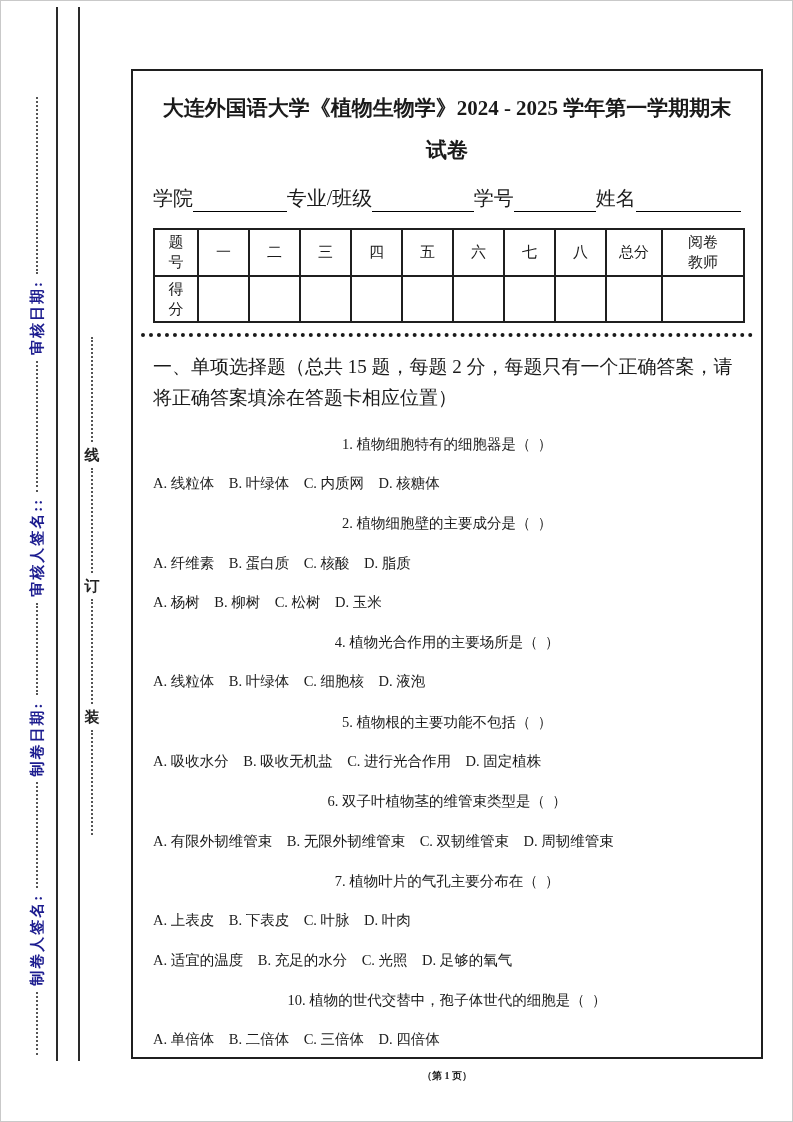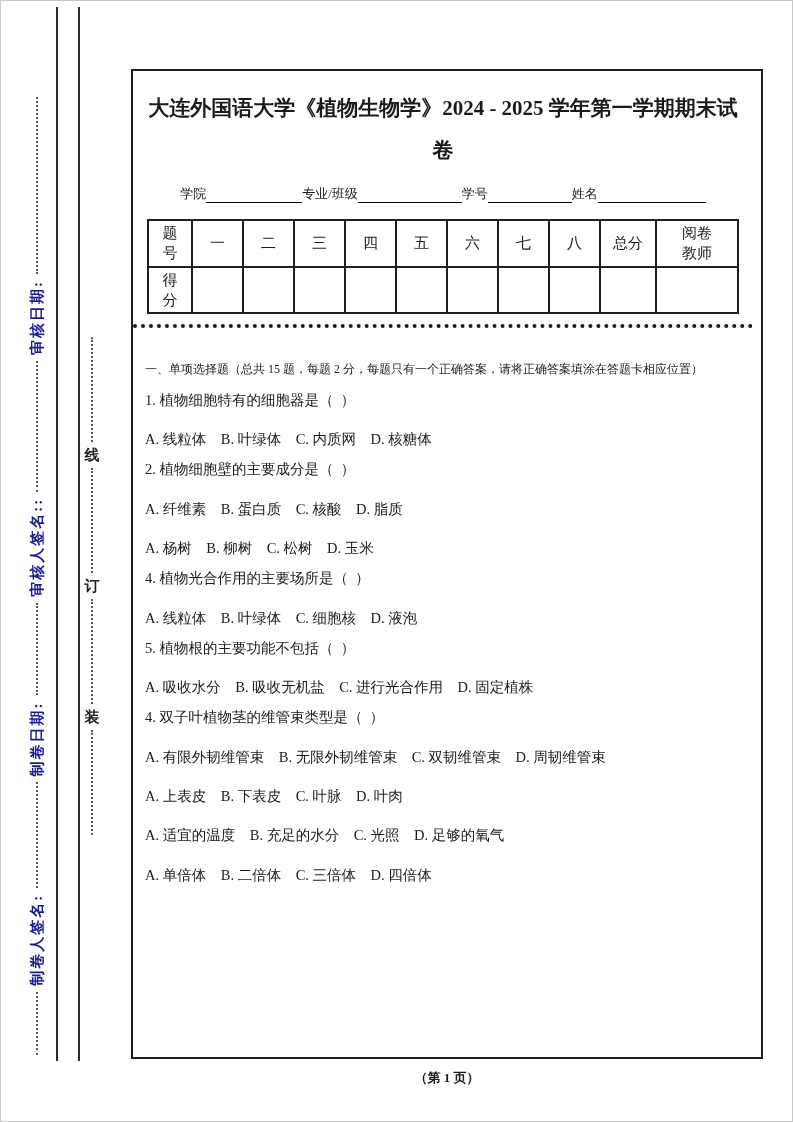--- a/index.html
+++ b/index.html
@@ -36,57 +36,57 @@
     display:flex; flex-direction:column; align-items:center;
     font-size:15px; font-weight:bold; color:#222;
   }
   .vdots { flex-grow:1; width:0; border-left:2px dotted #555; margin:4px 0; }
   .binding-char { line-height:1.2; }
 
   
   .main-box {
     position:absolute; left:130px; top:68px; width:632px; height:990px;
     border:2px solid #1f1f1f;
-    padding:16px 20px 0 12px;
+    padding:16px 20px 0 20px;
   }
   .title {
     font-size:21px; font-weight:bold; text-align:center;
     line-height:2.0; width:100%;
   }
   .fields {
     display:flex; justify-content:center; align-items:flex-end;
-    margin-top:14px; font-size:13px;
+    margin-top:14px; font-size:20px;
   }
   .field-label { white-space:nowrap; }
   .blank { display:inline-block; border-bottom:1.5px solid #000; height:17px; }
   .blank-1{width:96px;} .blank-2{width:104px;} .blank-3{width:84px;} .blank-4{width:108px;}
 
   table.score-table {
     border-collapse:collapse; table-layout:fixed;
     width:590px; margin:16px auto 8px auto;
   }
   table.score-table td {
     border:2px solid #1f1f1f; text-align:center; vertical-align:middle;
     font-size:15px; padding:2px;
   }
   tr.hdr td { height:46px; }
   tr.scr td { height:42px; }
   .stack1 { display:inline-block; width:1.05em; word-break:break-all; line-height:1.35; }
   .stack2 { display:inline-block; width:2.15em; word-break:break-all; line-height:1.35; }
 
   .dot-sep { margin:10px -12px 0 -12px; border-top:4px dotted #1a1a1a; }
 
-  .section-title { margin-top:32px; font-size:12px; line-height:1.65; white-space:pre-wrap; }
-
-  .question { margin-top:10px; font-size:14.5px; line-height:1.4; white-space:pre-wrap; }
+  .section-title { margin-top:14px; font-size:19px; line-height:1.65; white-space:pre-wrap; }
+
+  .question { margin-top:20px; font-size:14.5px; line-height:1.4; white-space:pre-wrap;text-align:center; }
   .options  { margin-top:19px; font-size:14.5px; line-height:1.4; white-space:pre-wrap; }
 
   .page-footer {
     position:absolute; left:130px; top:1068px; width:632px;
-    text-align:center; font-weight:bold; font-size:13px;
+    text-align:center; font-weight:bold; font-size:10px;
   }
 </style>
 </head>
 <body>
 
 <div class="page">
 
   <div class="side-strip">
     <span class="hdots g1"></span>
     <span>制卷人签名:</span>
@@ -182,27 +182,29 @@
     <div class="options">A. 纤维素　B. 蛋白质　C. 核酸　D. 脂质</div>
 
     <div class="options">A. 杨树　B. 柳树　C. 松树　D. 玉米</div>
 
     <div class="question">4. 植物光合作用的主要场所是（  ）</div>
     <div class="options">A. 线粒体　B. 叶绿体　C. 细胞核　D. 液泡</div>
 
     <div class="question">5. 植物根的主要功能不包括（  ）</div>
     <div class="options">A. 吸收水分　B. 吸收无机盐　C. 进行光合作用　D. 固定植株</div>
 
-    <div class="question">4. 双子叶植物茎的维管束类型是（  ）</div>
+    <div class="question">6. 双子叶植物茎的维管束类型是（  ）</div>
     <div class="options">A. 有限外韧维管束　B. 无限外韧维管束　C. 双韧维管束　D. 周韧维管束</div>
 
+    <div class="question">7. 植物叶片的气孔主要分布在（  ）</div>
     <div class="options">A. 上表皮　B. 下表皮　C. 叶脉　D. 叶肉</div>
 
 
     <div class="options">A. 适宜的温度　B. 充足的水分　C. 光照　D. 足够的氧气</div>
 
+    <div class="question">10. 植物的世代交替中，孢子体世代的细胞是（  ）</div>
     <div class="options">A. 单倍体　B. 二倍体　C. 三倍体　D. 四倍体</div>
 
   </div>
 
   <div class="page-footer">（第 1 页）</div>
 
 </div>
 
 </body></html>

